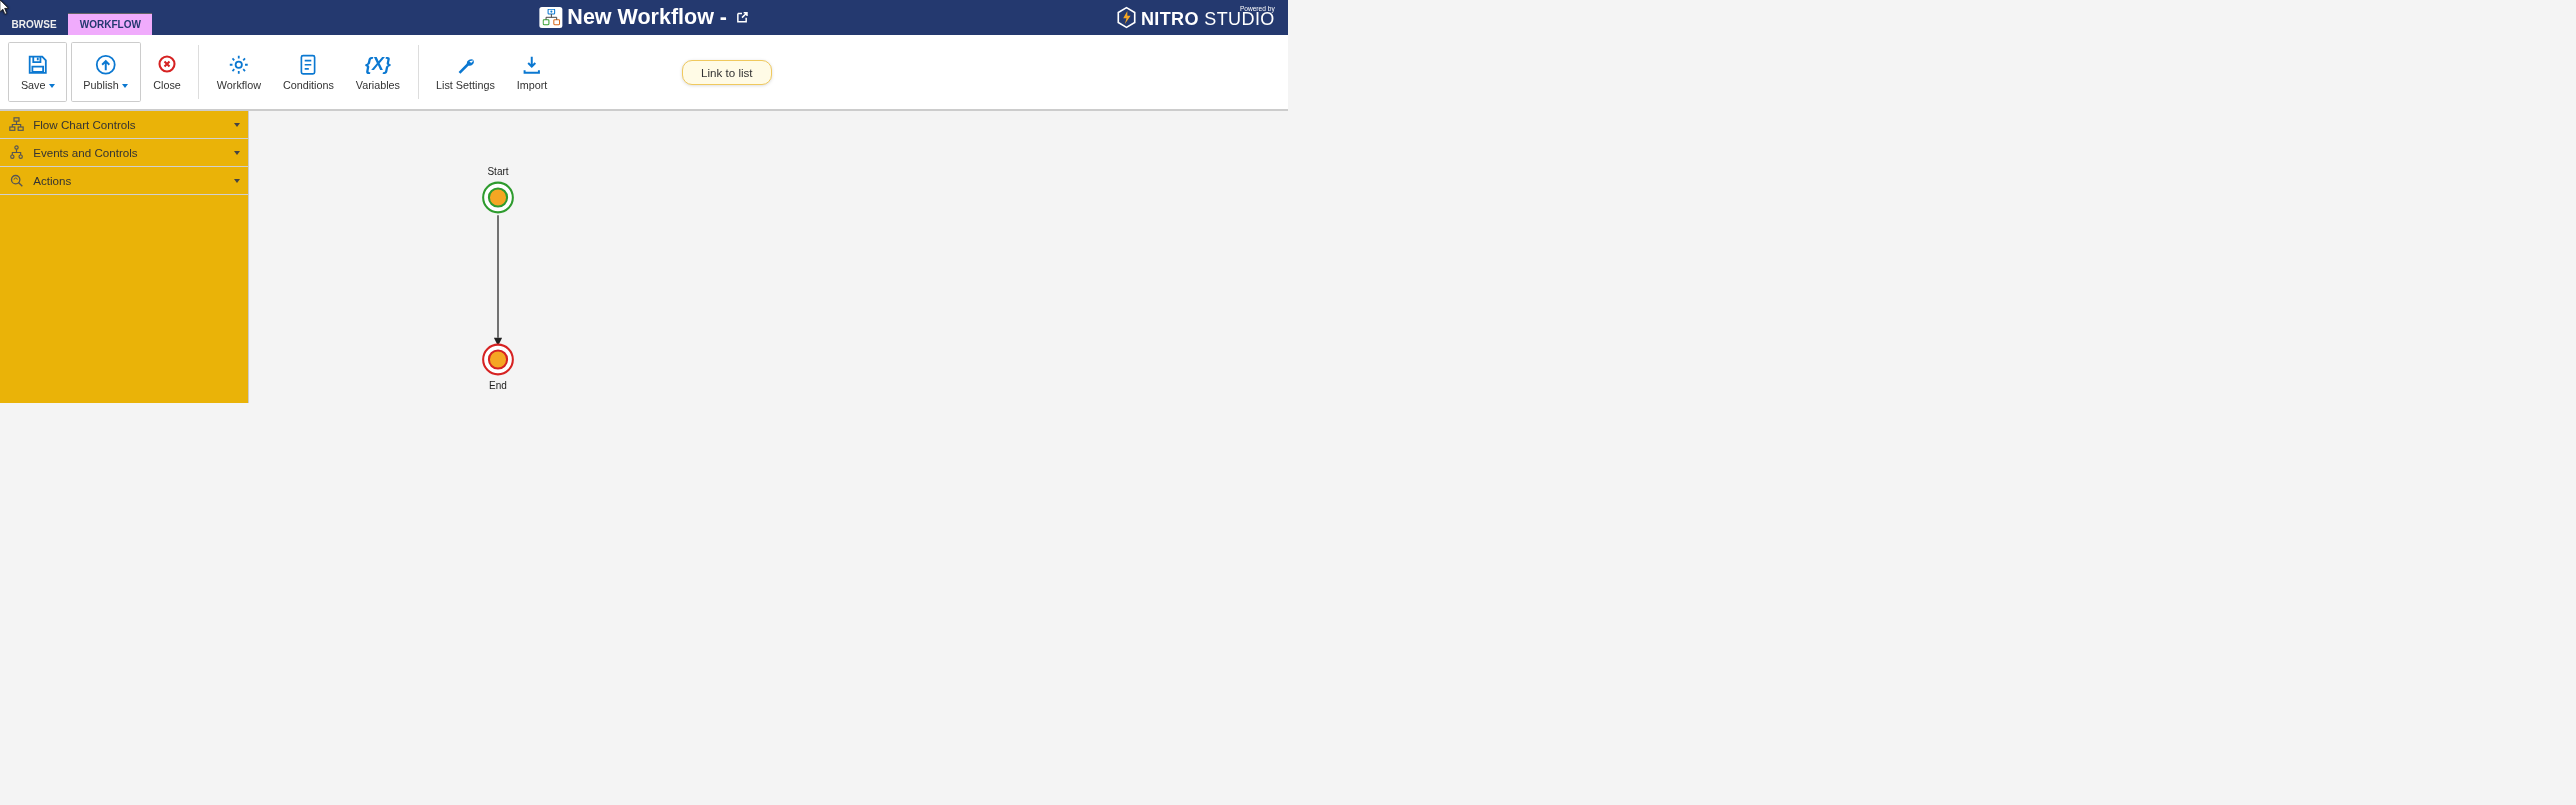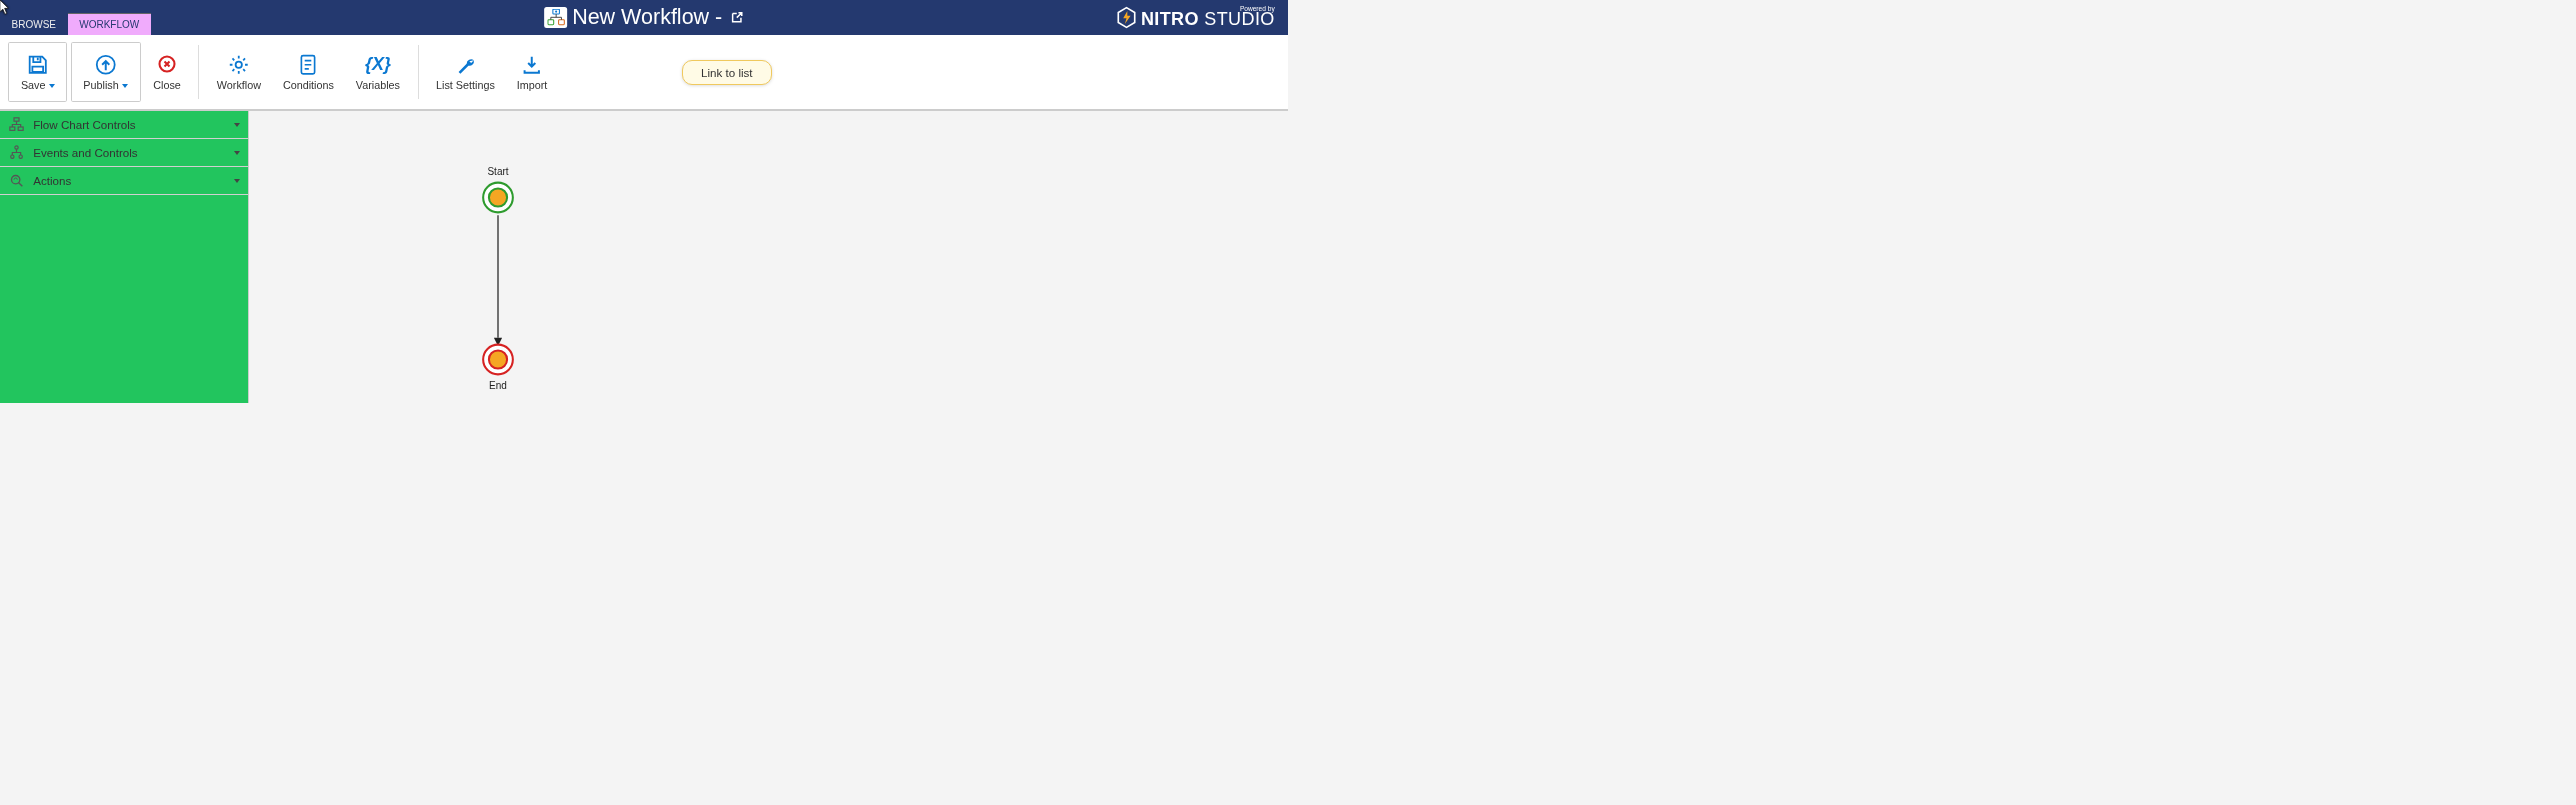--- a/index.html
+++ b/index.html
@@ -32,20 +32,21 @@
     display: flex;
     align-items: flex-end;
   }
   .tab {
     padding: 5px 11.6px;
     font-size: 10px;
     color: #eee;
     cursor: pointer;
     background: transparent;
     border-top: 0.8px solid transparent;
+    font-weight: bold;
   }
   .tab.active {
     background: #f0abfc;
     color: #24396f;
     border-top: 0.8px solid #666;
   }
   .title-area {
     position: absolute;
     left: 50%;
     transform: translateX(-50%);
@@ -58,21 +59,21 @@
   .title-icon {
     width: 23px; height: 21.5px;
     background: white;
     border-radius: 2.5px;
     display: flex;
     align-items: center;
     justify-content: center;
   }
   .title-text {
     font-size: 21.5px;
-    font-weight: 400;
+    font-weight: 700;
   }
   .ext-icon {
     width: 13.3px; height: 13.3px;
     margin-left: 3.3px;
     cursor: pointer;
   }
   .brand {
     margin-left: auto;
     display: flex;
     align-items: center;
@@ -154,21 +155,21 @@
     margin: 3.3px 5px;
   }
   
   .main {
     display: flex;
     height: calc(100% - 109px);
     border-top: 0.8px solid #ccc;
   }
   .sidebar {
     width: 249px;
-    background: #22c55e;
+    background: #eab308;
     border-right: 0.8px solid #ccc;
   }
   .side-item {
     display: flex;
     align-items: center;
     height: 28px;
     padding: 0 8.3px;
     border-bottom: 0.8px solid #d0d0d0;
     cursor: pointer;
     font-size: 11.6px;

